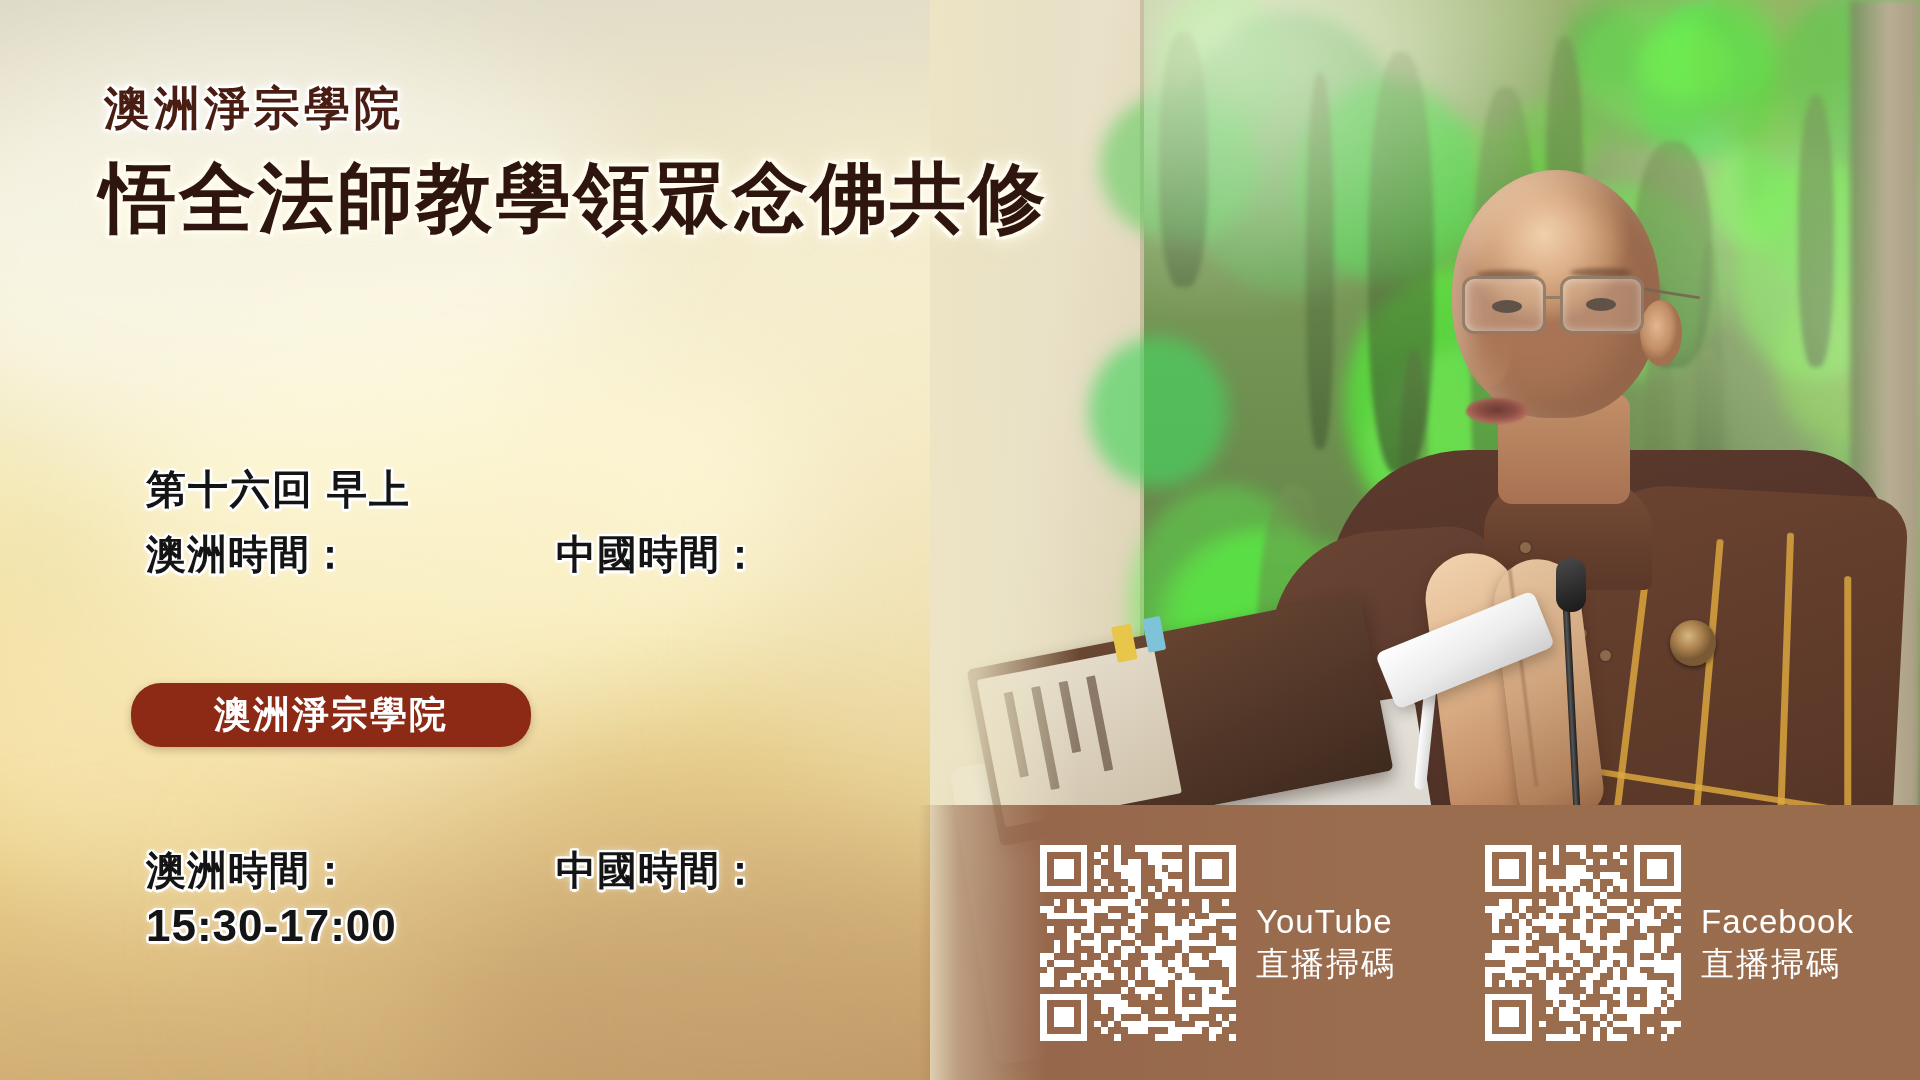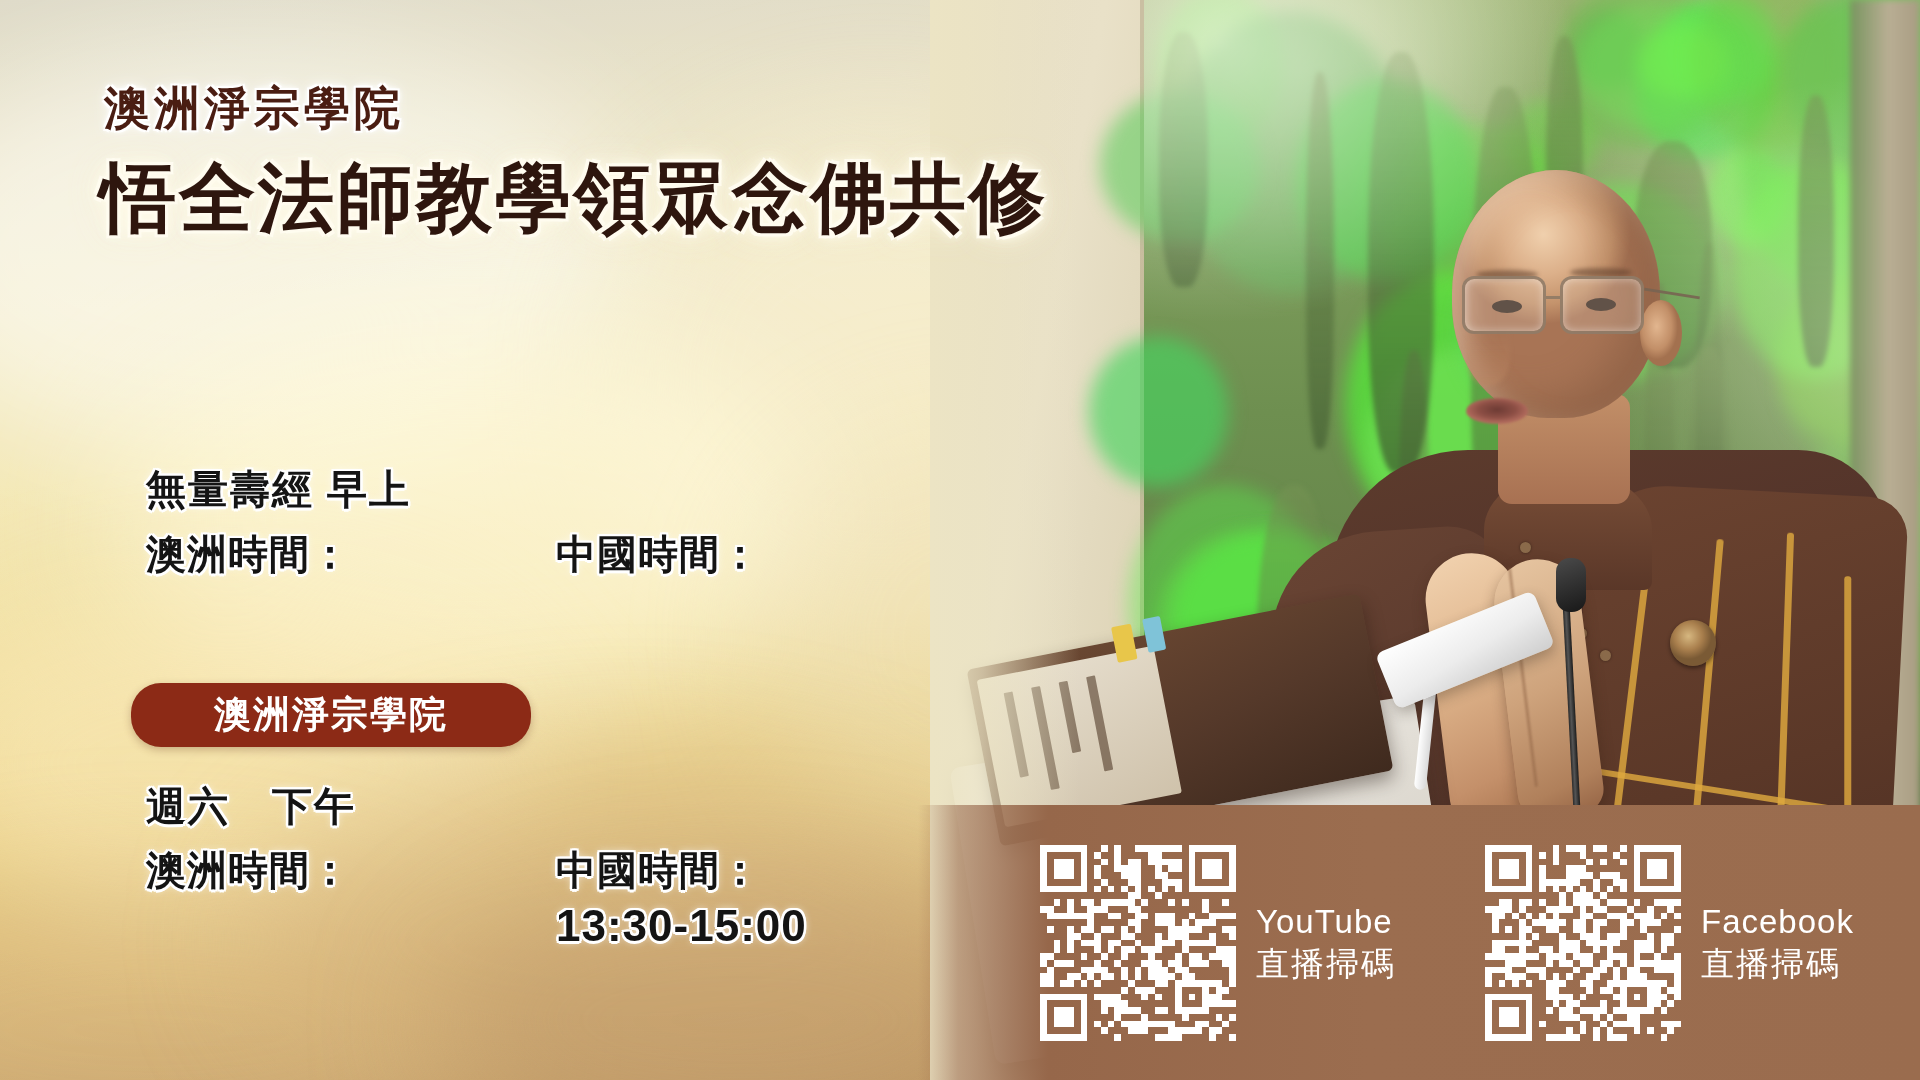--- a/index.html
+++ b/index.html
@@ -434,29 +434,28 @@
       <div class="lamp-arm"></div>
       <div class="lamp"></div>
     </div>
 
     <div class="photo-fade"></div>
   </div>
 
   <div class="org">澳洲淨宗學院</div>
   <div class="maintitle">悟全法師教學領眾念佛共修</div>
 
-  <div class="wline when" id="sec1-when">無量壽經 早上</div>
+  <div class="wline when" id="sec1-when">第十六回 早上</div>
   <div class="wline tzlabel" id="sec1-au-lab">澳洲時間：</div>
   <div class="wline tzlabel" id="sec1-cn-lab">中國時間：</div>
 
   <div class="pill" id="pill-chant">澳洲淨宗學院</div>
-  <div class="wline when" id="sec2-when">週六　下午</div>
   <div class="wline tzlabel" id="sec2-au-lab">澳洲時間：</div>
+  <div class="wline tzval" id="sec2-au-val">15:30-17:00</div>
   <div class="wline tzlabel" id="sec2-cn-lab">中國時間：</div>
-  <div class="wline tzval" id="sec2-cn-val">13:30-15:00</div>
 
   <div class="qrbar"></div>
 
   <div class="qrblock" id="qr-youtube">
     <div class="qr-canvas" style="grid-template-columns: repeat(29, 1fr); grid-template-rows: repeat(29, 1fr);">
         <i style="background: rgb(255, 255, 255);"></i>
         <i style="background: rgb(255, 255, 255);"></i>
         <i style="background: rgb(255, 255, 255);"></i>
         <i style="background: rgb(255, 255, 255);"></i>
         <i style="background: rgb(255, 255, 255);"></i>

